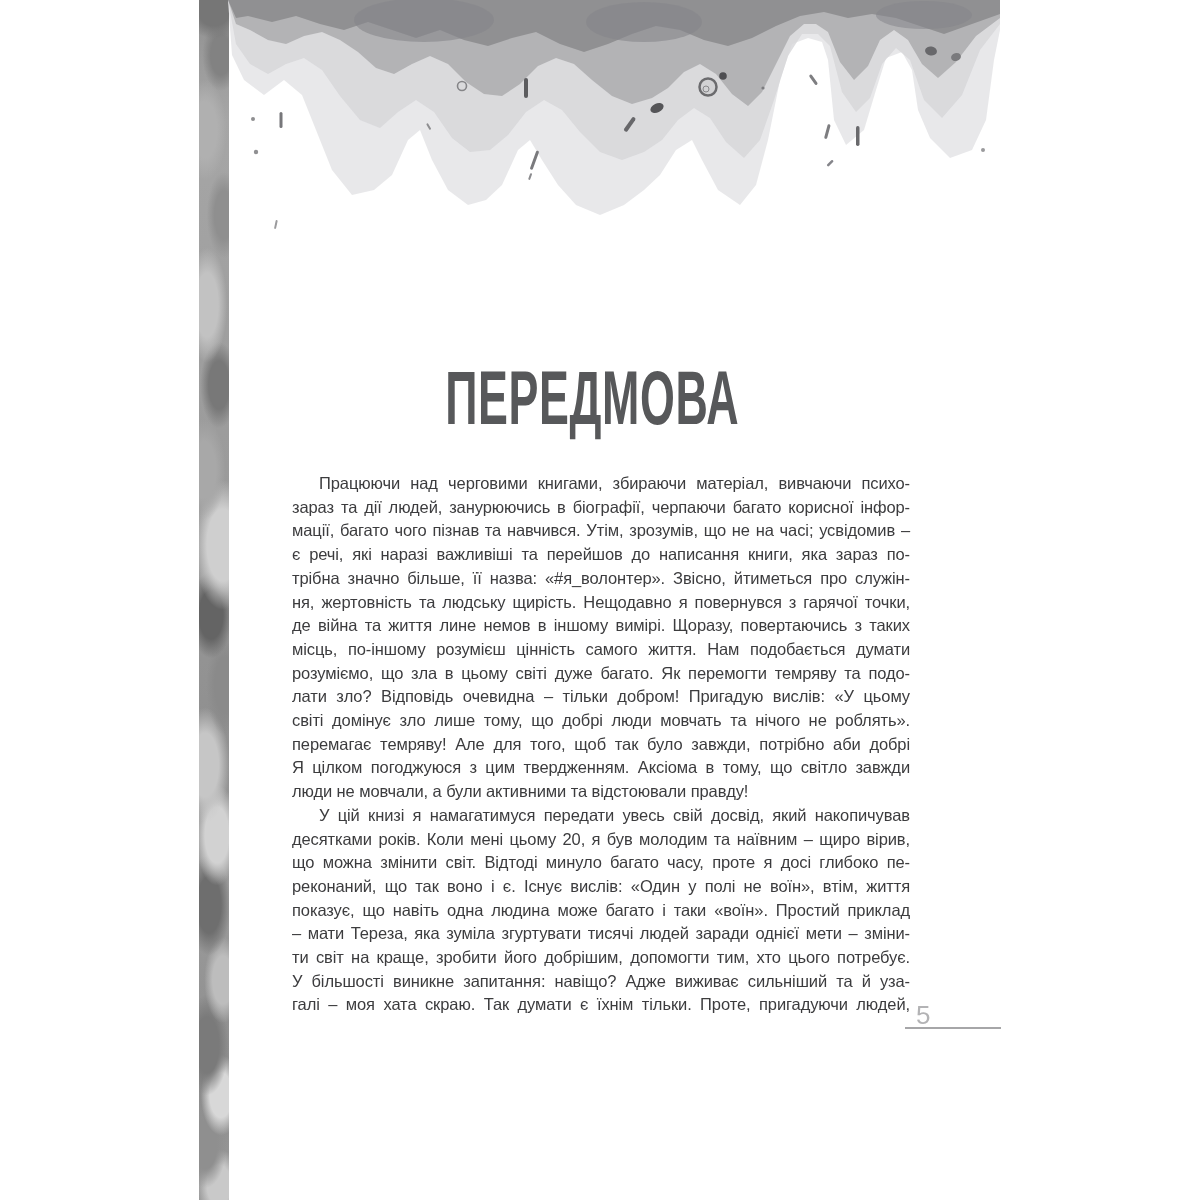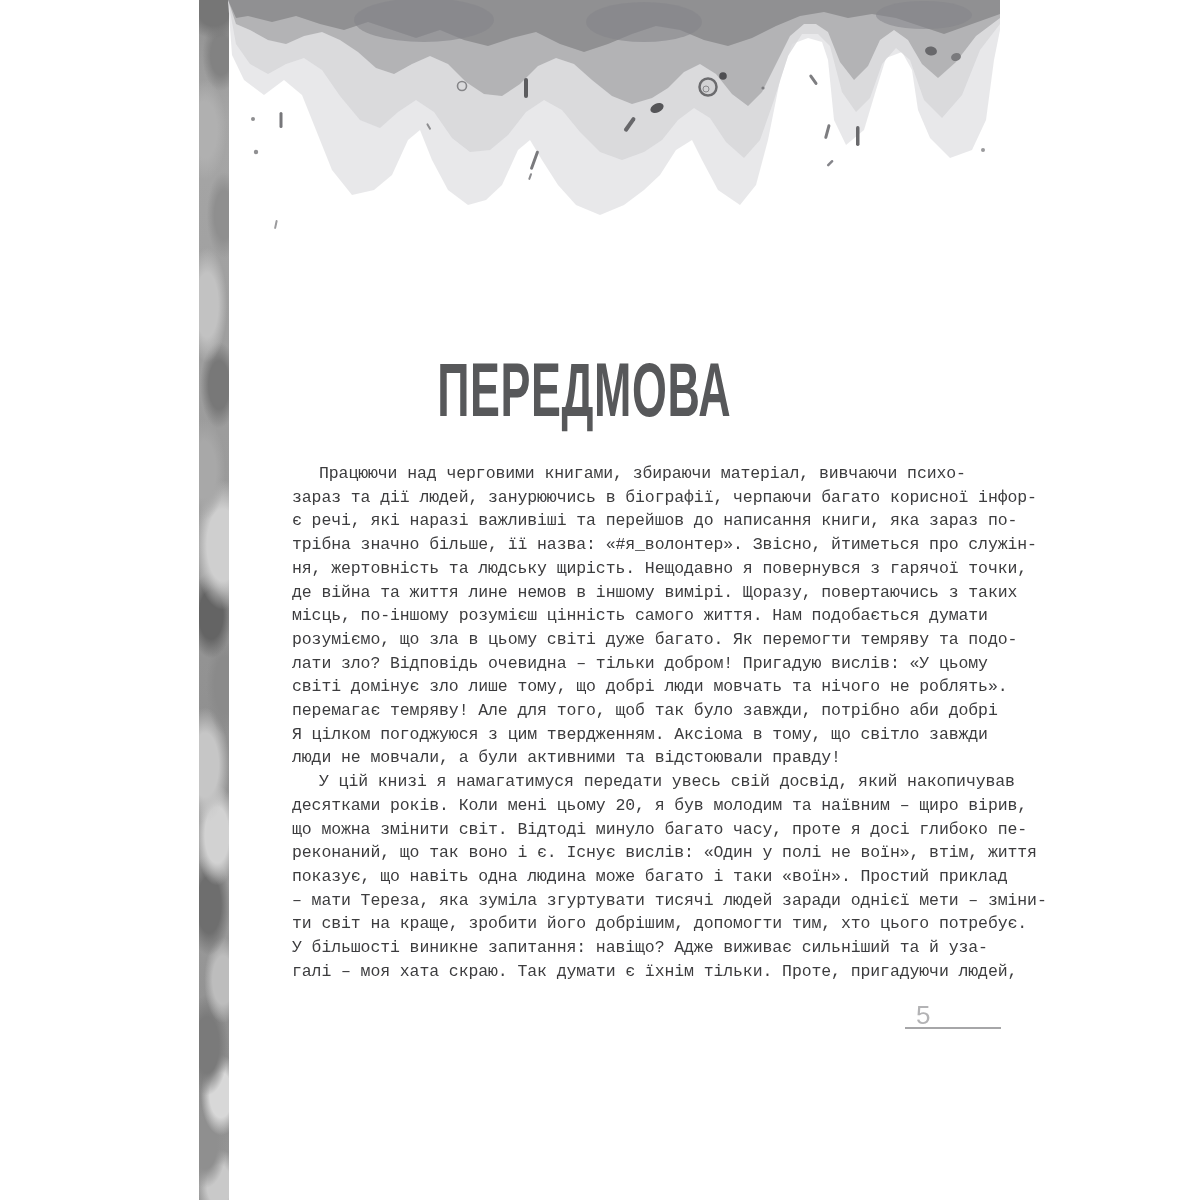--- a/index.html
+++ b/index.html
@@ -34,27 +34,27 @@
       radial-gradient(30px 70px at 8px 1045px, #7a7a7a 0%, #7a7a7a 40%, transparent 72%),
       radial-gradient(28px 56px at 22px 1095px,#d8d8d8 0%, #d8d8d8 40%, transparent 72%),
       radial-gradient(30px 60px at 6px 1145px, #8f8f8f 0%, #8f8f8f 40%, transparent 72%),
       radial-gradient(30px 50px at 20px 1185px,#c9c9c9 0%, #c9c9c9 40%, transparent 72%),
       linear-gradient(180deg,#8f8f8f 0%,#a6a6a6 10%,#9e9e9e 30%,#999999 45%,#909090 60%,#9b9b9b 75%,#8c8c8c 90%,#9a9a9a 100%);
   }
 
   .splash{position:absolute;left:224px;top:0;width:778px;height:300px;}
 
   .title{
-    position:absolute;left:275px;top:352px;width:618px;margin:0;
+    position:absolute;left:275px;top:352px;width:618px;margin:8px;
     text-align:center;font-weight:700;font-size:76px;line-height:76px;
     color:#57585a;
   }
   .title-inner{display:inline-block;transform:scaleX(.59);transform-origin:50% 50%;white-space:nowrap;letter-spacing:1px;}
 
-  .textblock{position:absolute;left:292px;top:462px;width:618px;font-family:Liberation Mono, monospace;}
+  .textblock{position:absolute;left:292px;top:472px;width:618px;}
   .line{
     width:618px;line-height:23.7px;font-size:16.5px;letter-spacing:-0.1px;
     color:#3c3c3e;
     text-align:justify;text-align-last:justify;
     white-space:nowrap;overflow:visible;
   }
   .line.indent{text-indent:27px;}
   .line.left{text-align-last:left;}
 
   .pagenum{
@@ -113,20 +113,21 @@
   </svg>
 
   <h1 class="title">
     <span class="title-inner">ПЕРЕДМОВА</span>
   </h1>
 
   <div class="textblock">
     <div>
         <div class="line indent">Працюючи над черговими книгами, збираючи матеріал, вивчаючи психо-</div>
         <div class="line">зараз та дії людей, занурюючись в біографії, черпаючи багато корисної інфор-</div>
+        <div class="line">мації, багато чого пізнав та навчився. Утім, зрозумів, що не на часі; усвідомив –</div>
         <div class="line">є речі, які наразі важливіші та перейшов до написання книги, яка зараз по-</div>
         <div class="line">трібна значно більше, її назва: «#я_волонтер». Звісно, йтиметься про служін-</div>
         <div class="line">ня, жертовність та людську щирість. Нещодавно я повернувся з гарячої точки,</div>
         <div class="line">де війна та життя лине немов в іншому вимірі. Щоразу, повертаючись з таких</div>
         <div class="line">місць, по-іншому розумієш цінність самого життя. Нам подобається думати</div>
         <div class="line">розуміємо, що зла в цьому світі дуже багато. Як перемогти темряву та подо-</div>
         <div class="line">лати зло? Відповідь очевидна – тільки добром! Пригадую вислів: «У цьому</div>
         <div class="line">світі домінує зло лише тому, що добрі люди мовчать та нічого не роблять».</div>
         <div class="line">перемагає темряву! Але для того, щоб так було завжди, потрібно аби добрі</div>
         <div class="line">Я цілком погоджуюся з цим твердженням. Аксіома в тому, що світло завжди</div>

